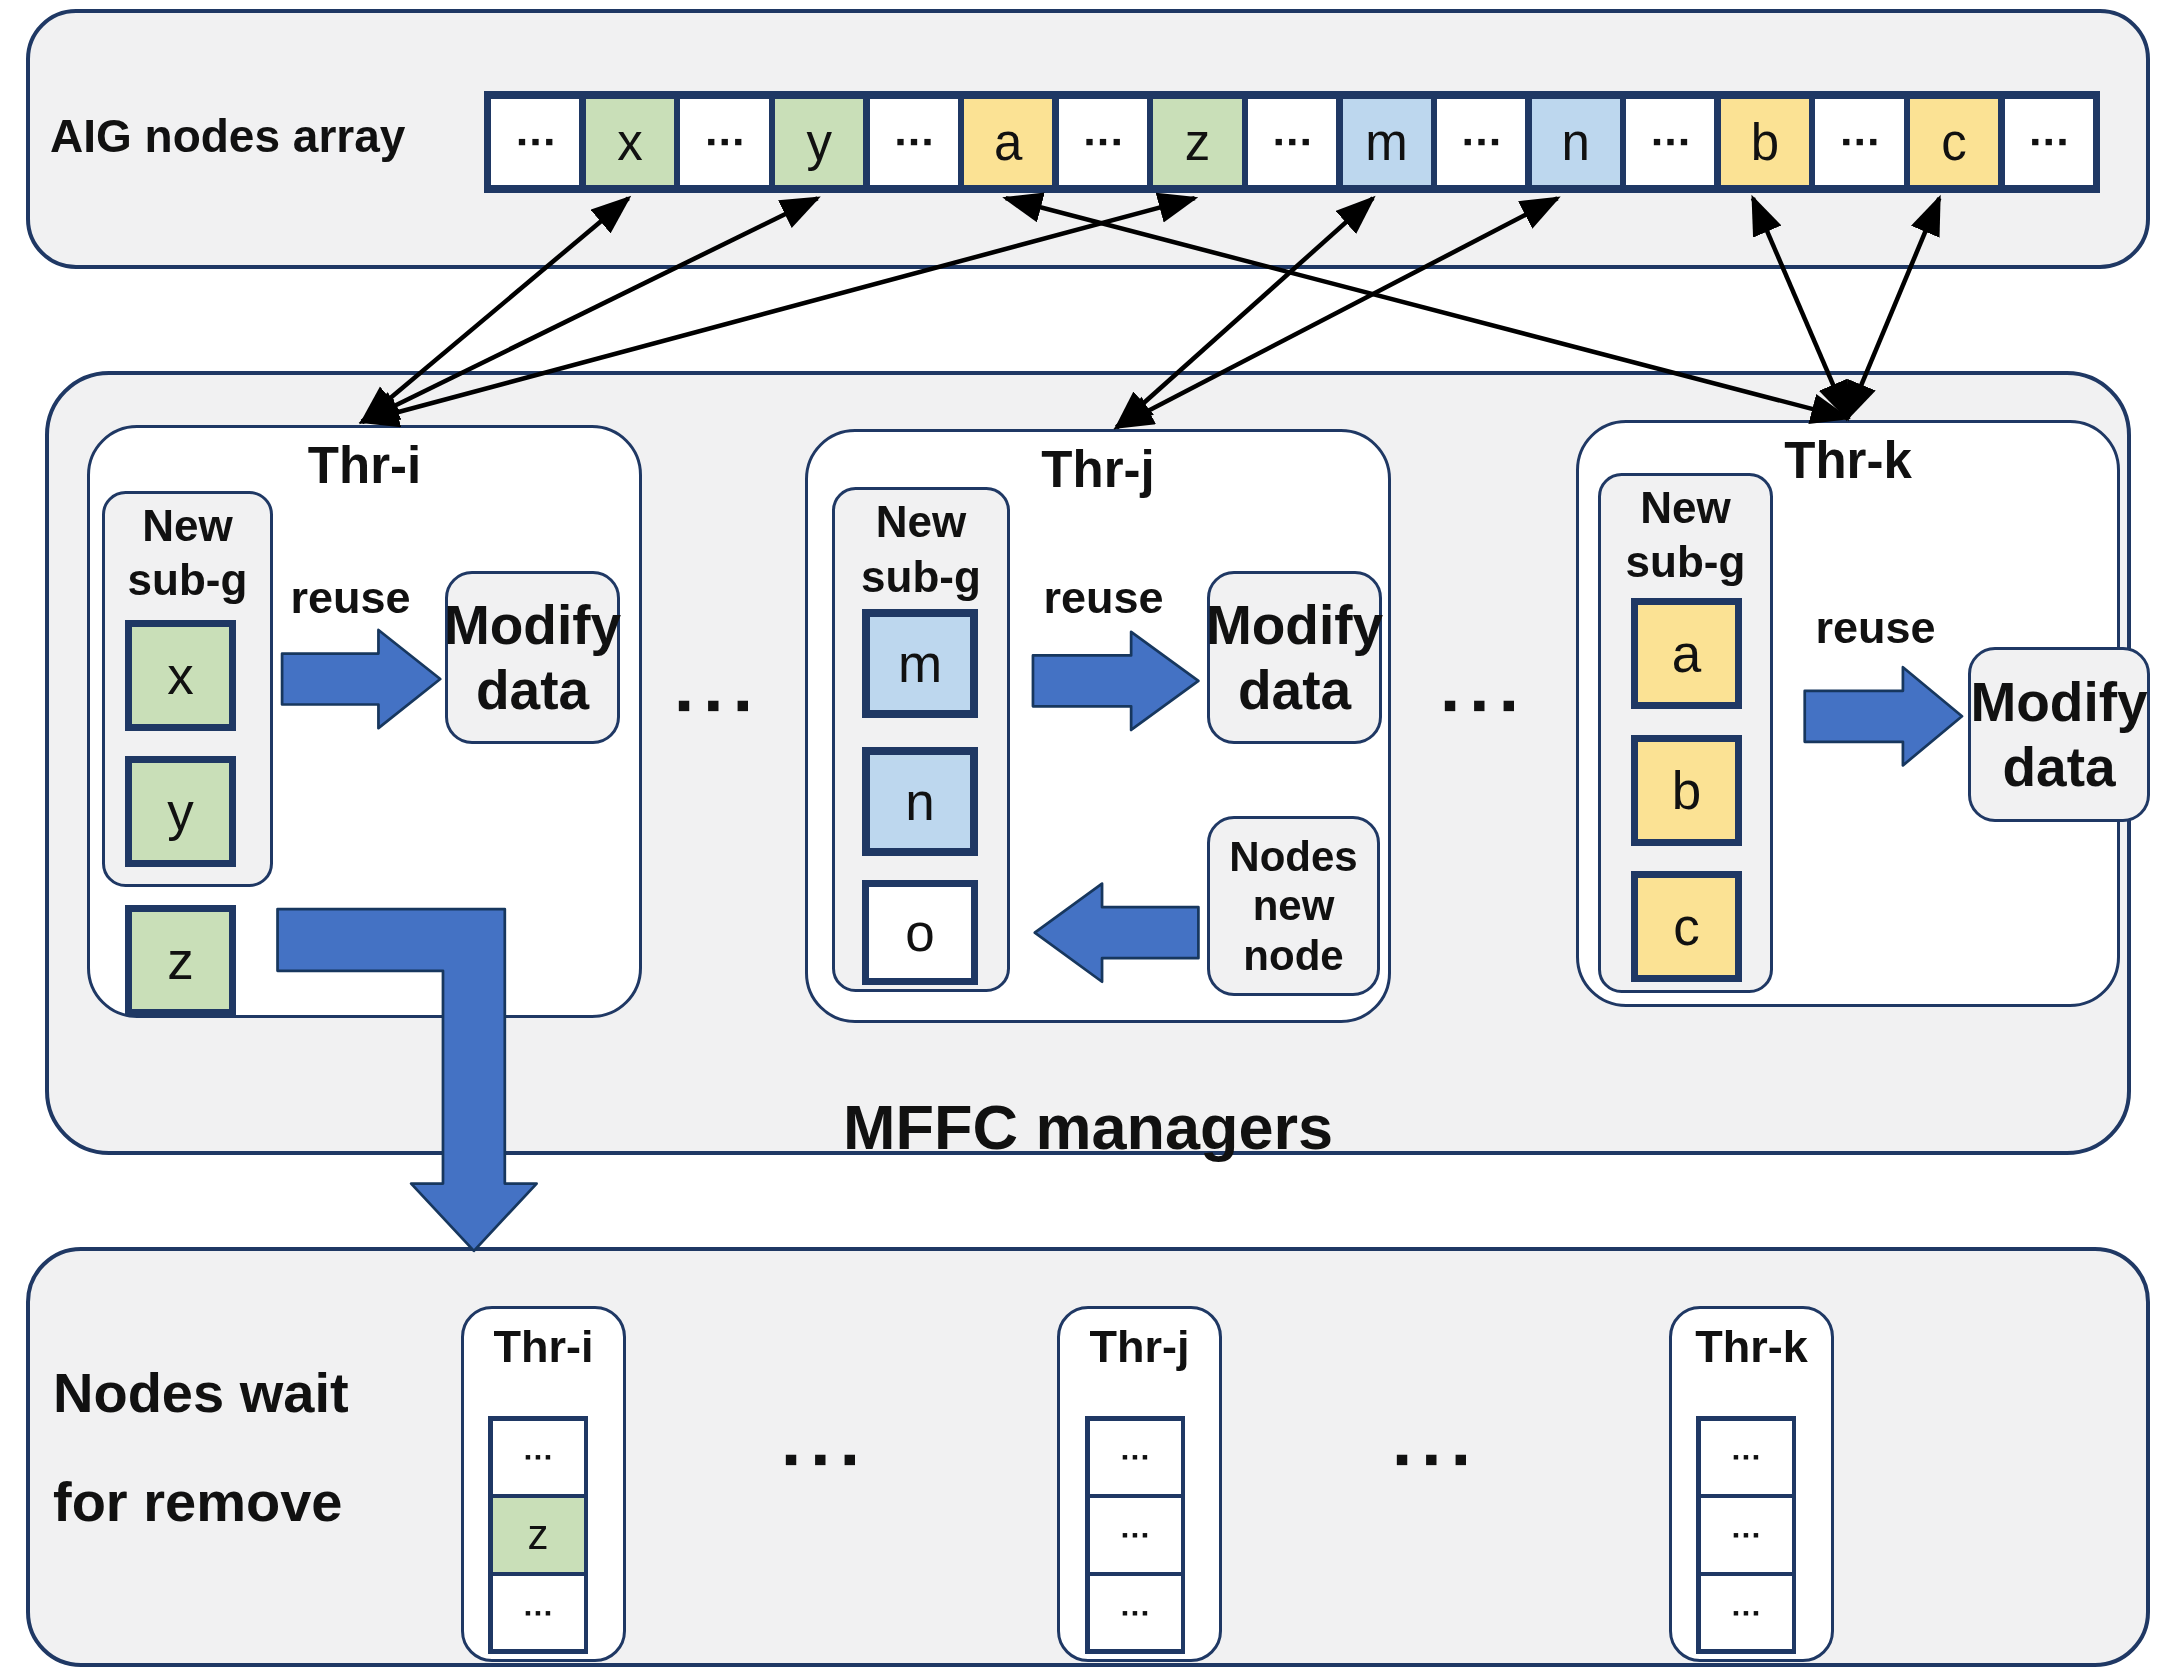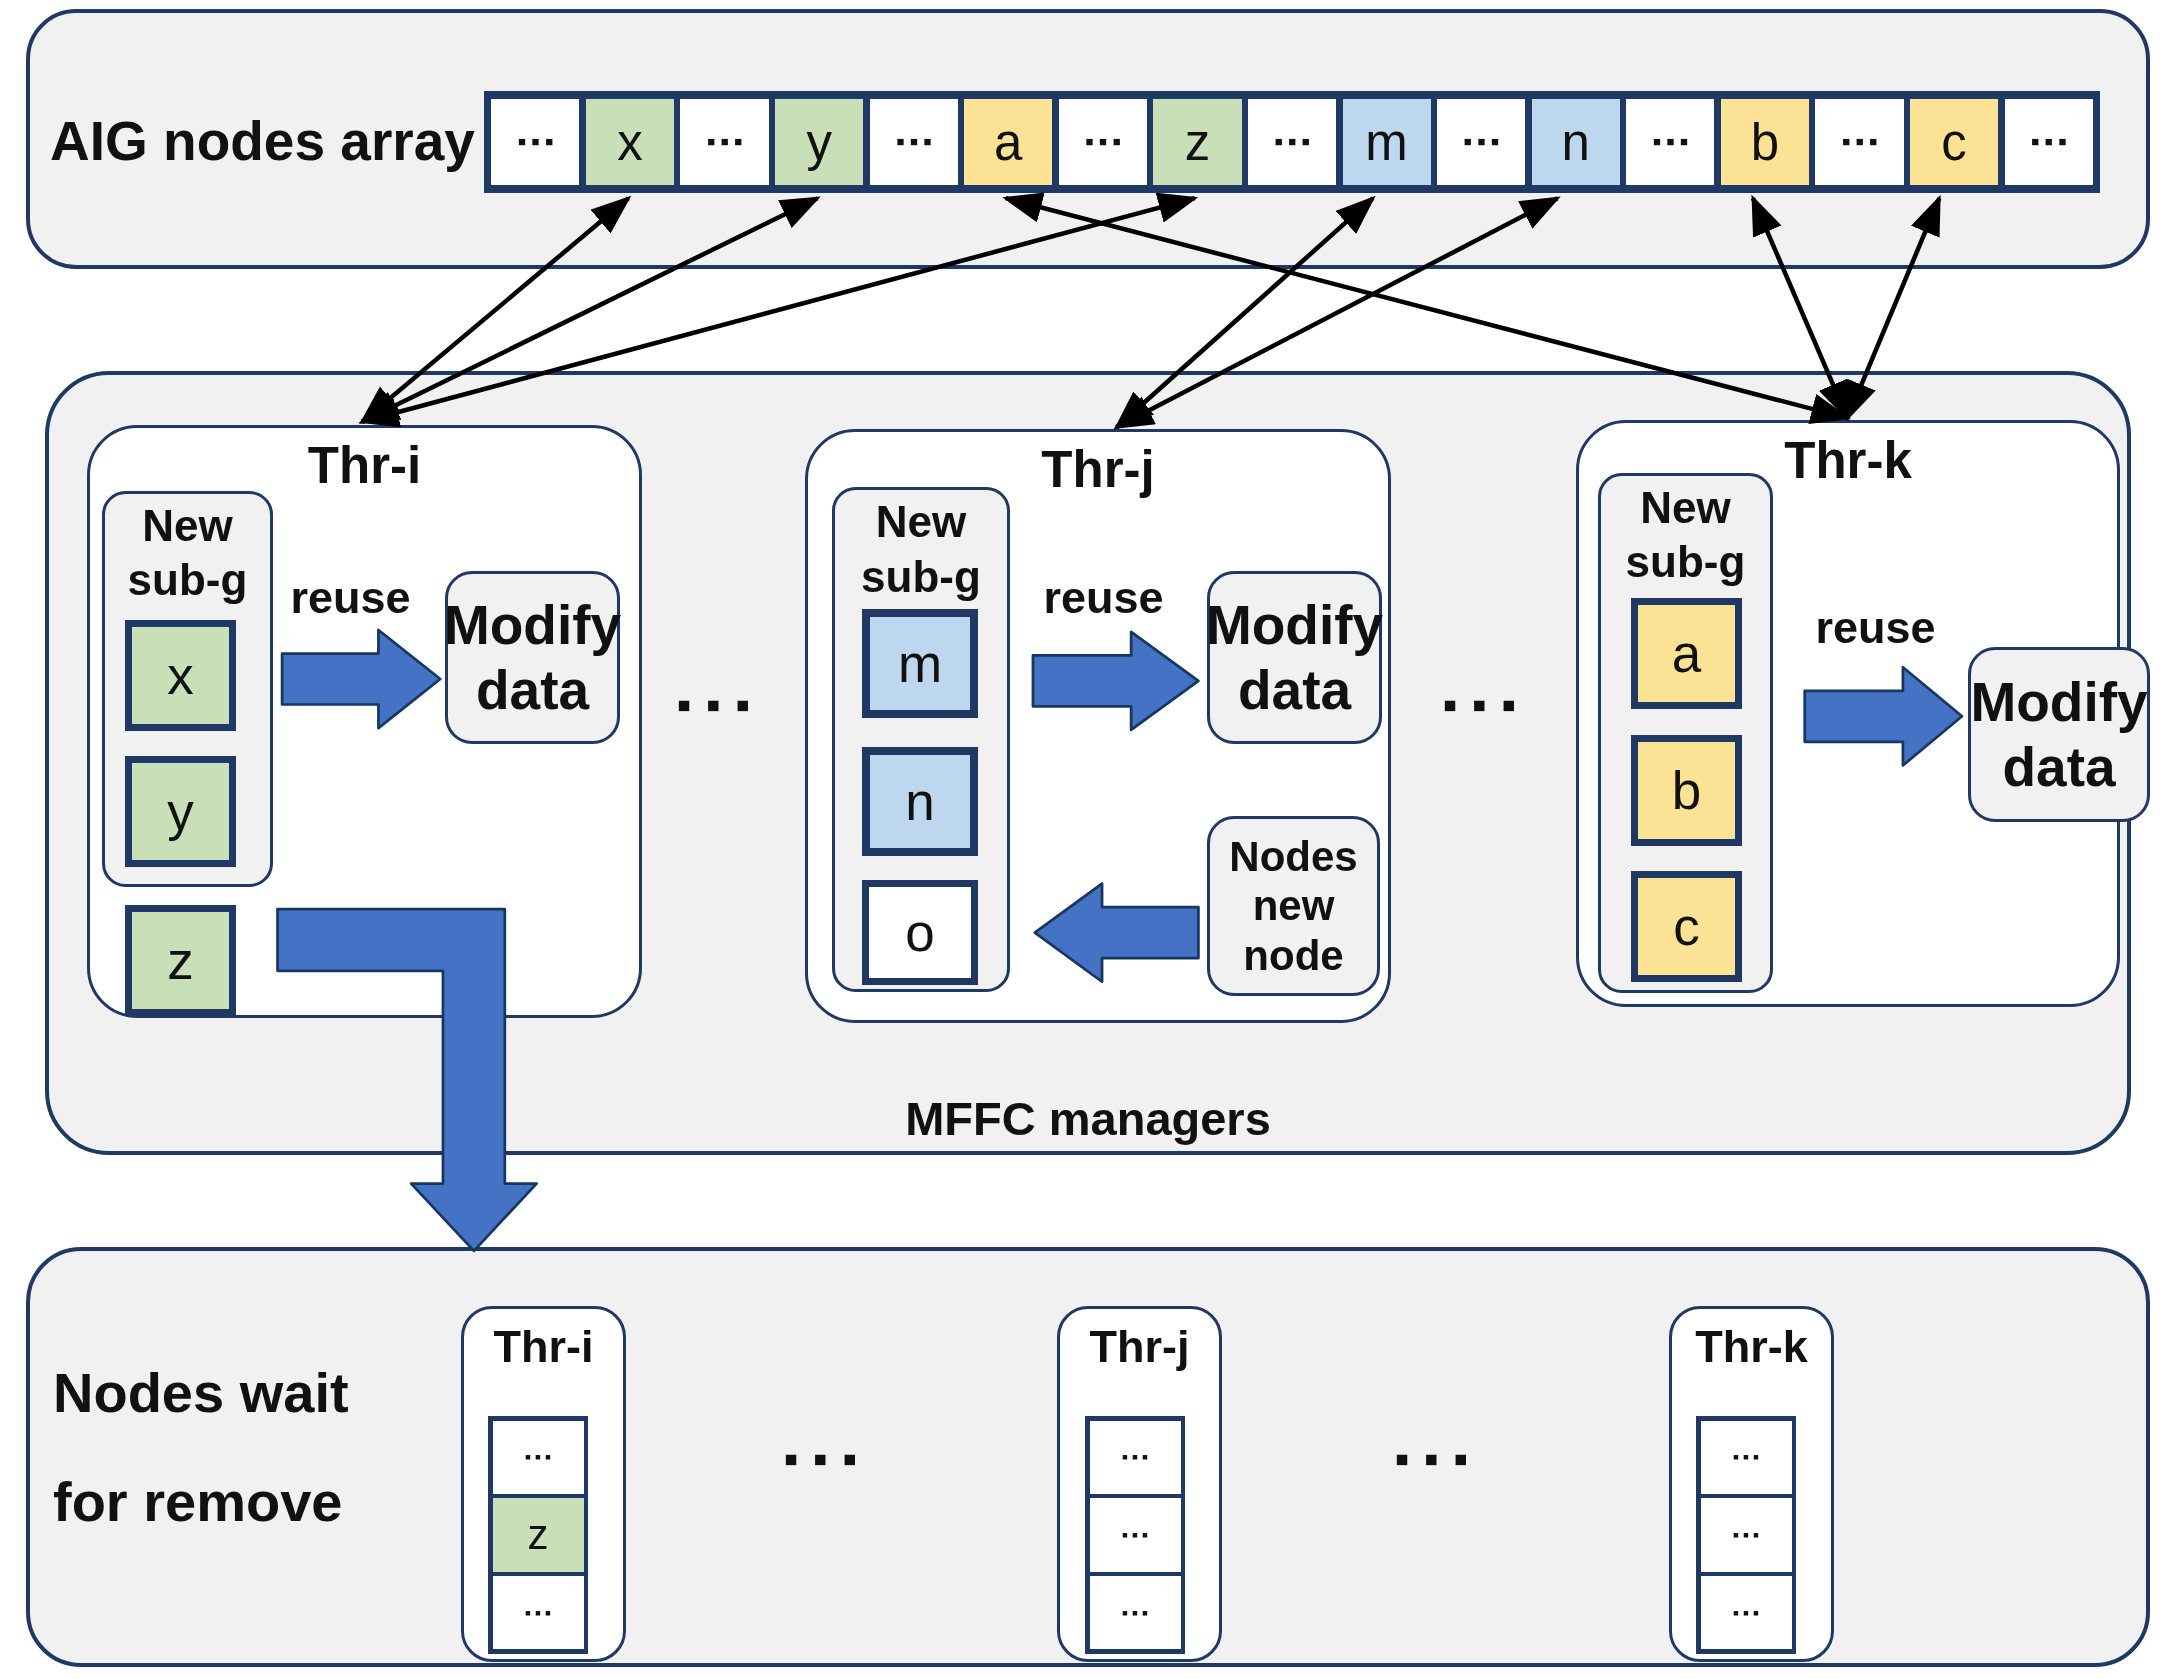--- a/index.html
+++ b/index.html
@@ -2,21 +2,21 @@
 <html style="font-size:14.5px"><head>
 <meta charset="utf-8">
 <style>
   html,body{margin:0;padding:0;background:#ffffff;}
   body{width:2175px;height:1679px;position:relative;overflow:hidden;
        font-family:"Liberation Sans","DejaVu Sans",sans-serif;color:#111;}
   .page{position:absolute;inset:0;}
 
   
   .panel{position:absolute;background:#f1f1f2;border:4.5px solid #1f3864;box-sizing:border-box;}
-  .big-label{position:absolute;font-size:55px;font-weight:600;line-height:1.1;}
+  .big-label{position:absolute;font-size:46px;font-weight:600;line-height:1.1;}
   .center{text-align:center;}
 
   
   .array{position:absolute;background:#1f3864;display:flex;gap:6.4px;padding:8.2px 7.3px;box-sizing:border-box;}
   .acell{flex:1;display:flex;align-items:center;justify-content:center;
          font-size:51px;font-weight:500;line-height:1;}
   .acell.dots{font-size:25.5px;font-weight:700;letter-spacing:4.5px;text-indent:4.5px;}
 
   
   .thr-box{position:absolute;background:#ffffff;border:3.6px solid #1f3864;border-radius:50px;box-sizing:border-box;}
@@ -71,21 +71,21 @@
     <div class="acell c-blue">n</div>
     <div class="acell dots c-white">▪▪▪</div>
     <div class="acell c-yellow">b</div>
     <div class="acell dots c-white">▪▪▪</div>
     <div class="acell c-yellow">c</div>
     <div class="acell dots c-white">▪▪▪</div>
   </div>
 
   <div class="panel" style="left:45px;top:371px;width:2086px;height:784px;border-radius:64px;"></div>
 
-  <div class="big-label center" style="left:45px;top:1093px;width:2086px;font-size:47px;">MFFC managers</div>
+  <div class="big-label center" style="left:45px;top:1093px;width:2086px;font-size:63px;">MFFC managers</div>
 
   <div class="thr-box" style="left:87px;top:425px;width:555px;height:593px;"></div>
   <div class="thr-title" style="left:87px;top:440px;width:555px;">Thr-i</div>
 
   <div class="subg-box" style="left:102px;top:491px;width:171px;height:396px;"></div>
   <div class="subg-line" style="left:102px;top:502px;width:171px;">New</div>
   <div class="subg-line" style="left:102px;top:556px;width:171px;">sub-g</div>
   <div class="sq c-green" style="left:125px;top:620px;width:111px;height:111px;">x</div>
   <div class="sq c-green" style="left:125px;top:756px;width:111px;height:111px;">y</div>
   <div class="sq c-green" style="left:125px;top:905px;width:111px;height:111px;">z</div>

